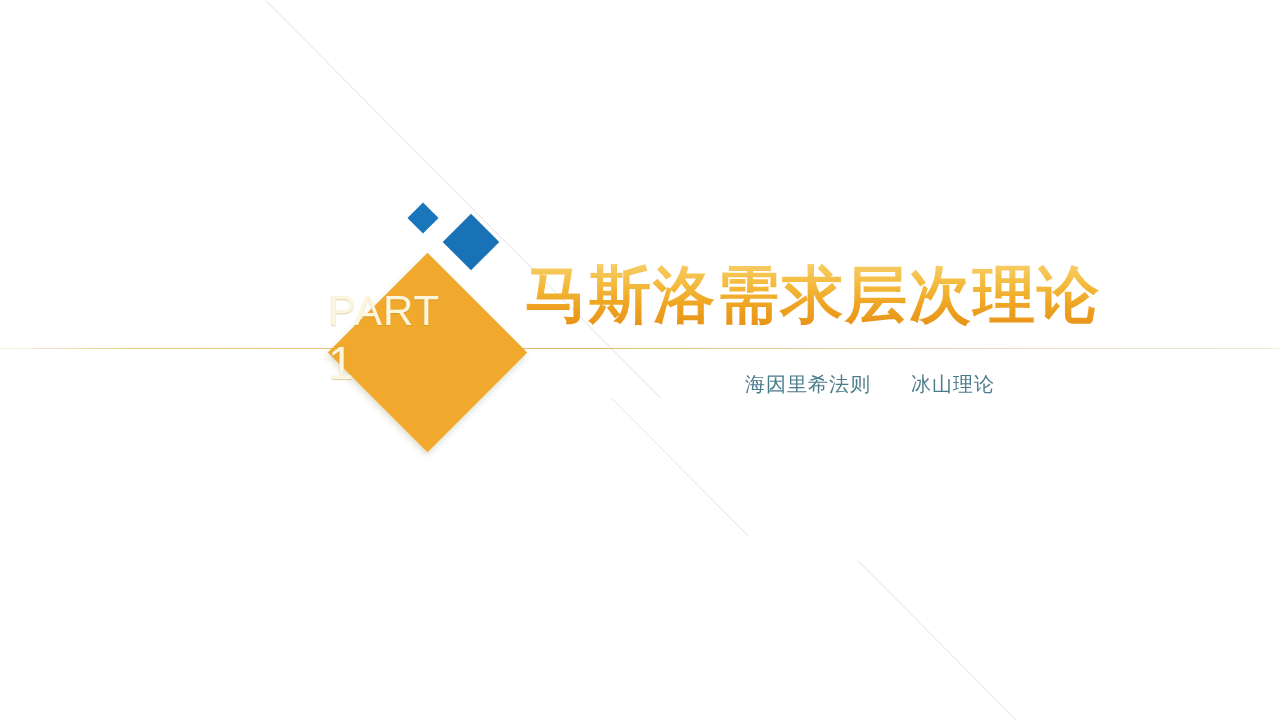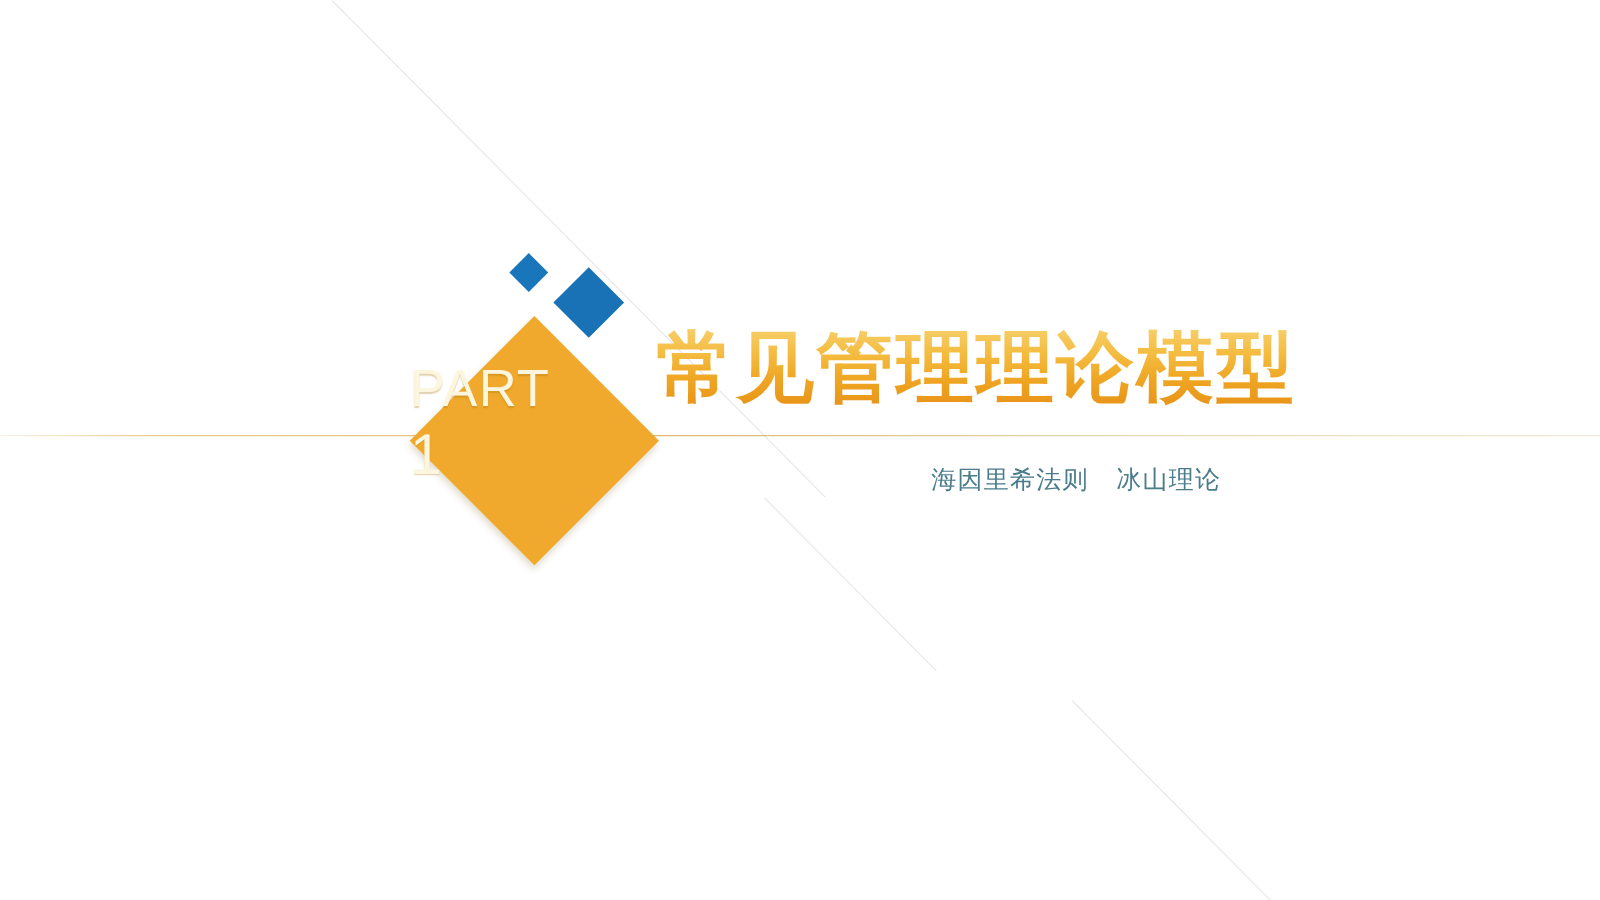--- a/index.html
+++ b/index.html
@@ -140,21 +140,21 @@
     -webkit-text-fill-color: transparent;
   }
 
   
   .subtitle-row {
     position: absolute;
     left: 745px;
     top: 372px;
     display: flex;
     align-items: flex-start;
-    gap: 22px;
+    gap: 40px;
     white-space: nowrap;
   }
   .subtitle-item {
     font-size: 20px;
     color: #4a7c8c;
     letter-spacing: 1px;
     line-height: 1.2;
   }
 </style>
 </head>
@@ -171,20 +171,20 @@
 
   <div class="blue-diamond blue-small"></div>
   <div class="blue-diamond blue-large"></div>
 
   <div class="part-diamond"></div>
   <div class="part-text">
     <span class="part-word">PART</span>
     <span class="part-num">1</span>
   </div>
 
-  <div class="headline">常见管理理论模型</div>
+  <div class="headline">马斯洛需求层次理论</div>
 
   <div class="subtitle-row">
     <span class="subtitle-item">海因里希法则</span>
     <span class="subtitle-item">冰山理论</span>
   </div>
 
 </div>
 
 </body></html>

